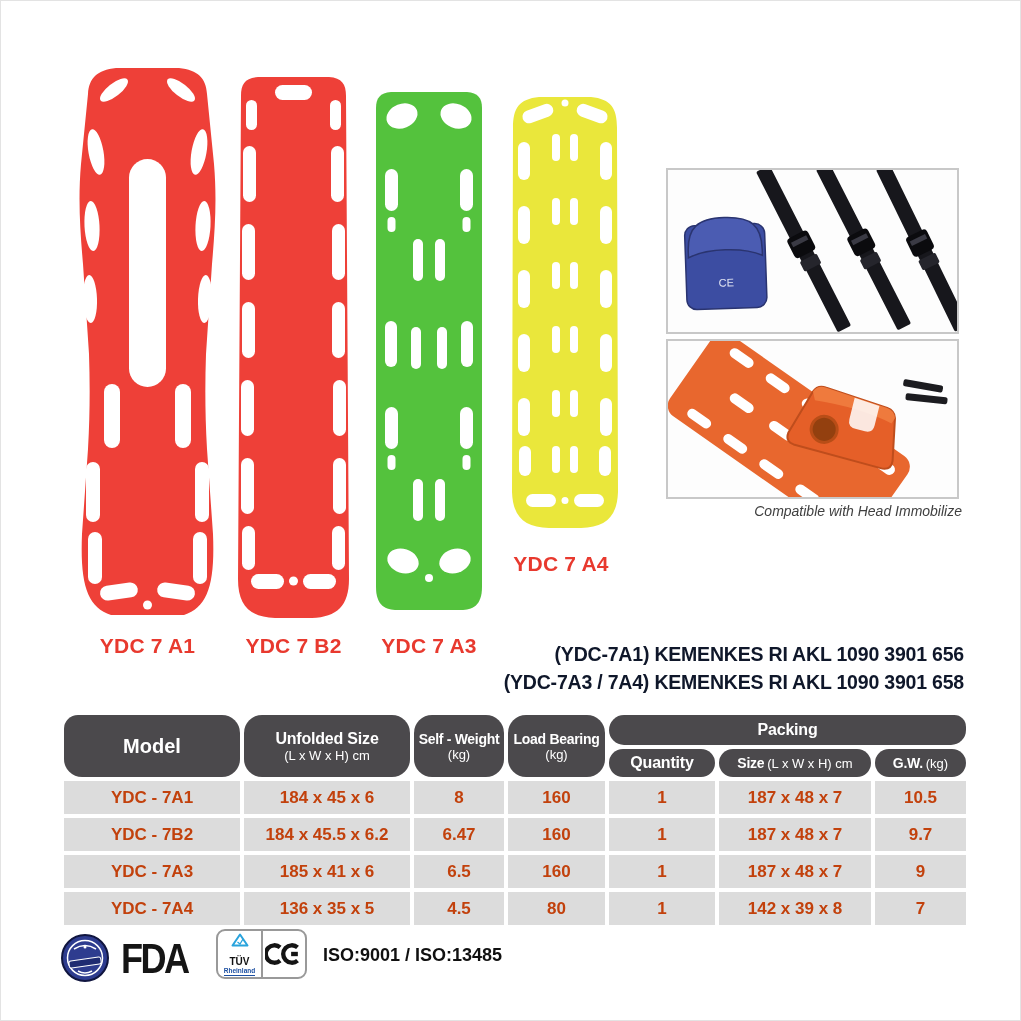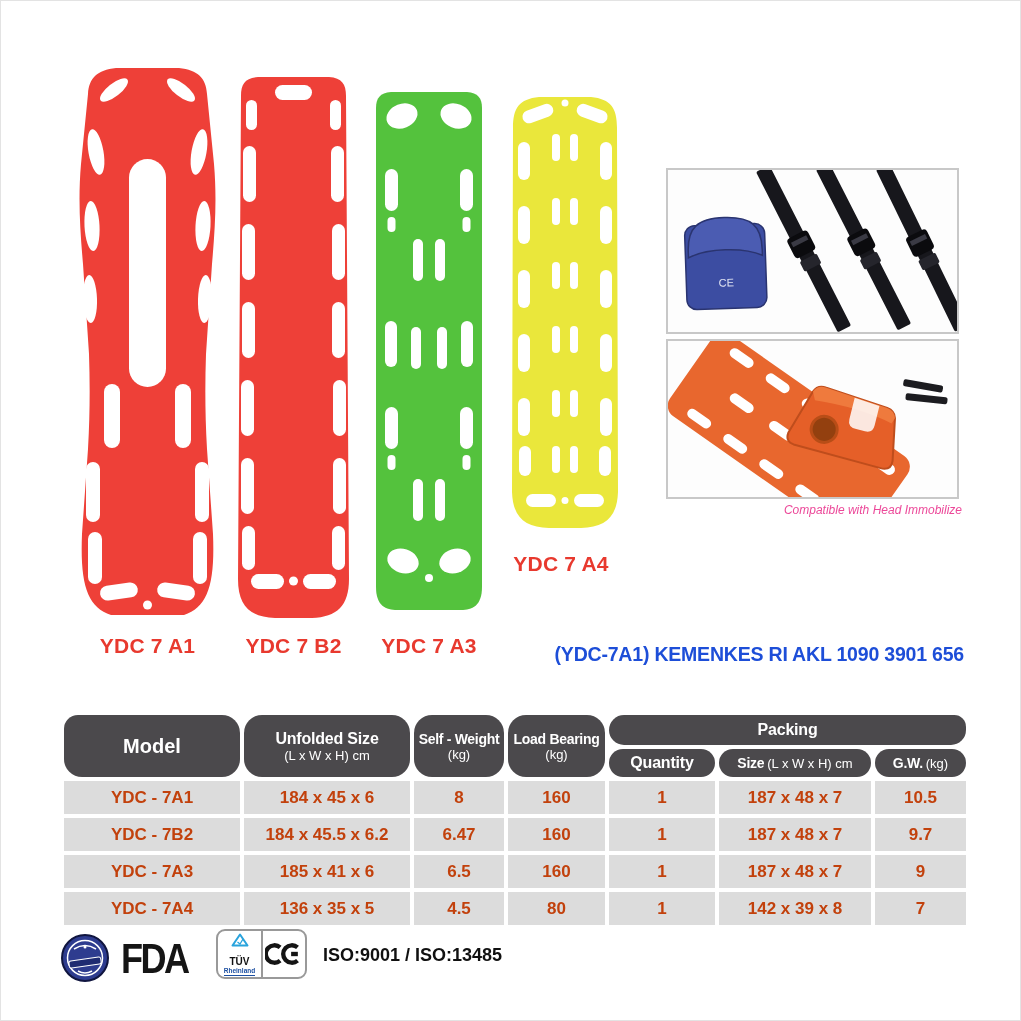--- a/index.html
+++ b/index.html
@@ -13,26 +13,26 @@
   .board-label{
     position:absolute;text-align:center;font-weight:bold;font-size:21px;
     color:#e8392e;letter-spacing:.2px;
   }
   
   .photo-frame{
     position:absolute;border:2px solid #c8c8c8;background:#fdfdfd;box-sizing:border-box;
   }
   .photo-frame svg{display:block;width:100%;height:100%;}
   .caption{
-    position:absolute;font-style:italic;font-size:12px;color:#ec4899;text-align:right;
+    position:absolute;font-style:italic;font-size:14px;color:#404040;text-align:right;
   }
   
   .registration{
     position:absolute;text-align:right;font-weight:bold;font-size:19.5px;
-    color:#1d4ed8;line-height:28px;letter-spacing:-.2px;
+    color:#0f172a;line-height:28px;letter-spacing:-.2px;
   }
   
   .spec-table{
     position:absolute;left:63px;top:714px;width:902px;
     display:grid;
     grid-template-columns:176px 166px 90px 97px 106px 152px 91px;
     grid-template-rows:30px 28px 33px 33px 33px 33px;
     gap:4px;
   }
   .cell{
@@ -244,20 +244,21 @@
         <rect x="236" y="38" width="40" height="7" rx="2" transform="rotate(10 236 38)"></rect>
         <rect x="238" y="52" width="42" height="7" rx="2" transform="rotate(6 238 52)"></rect>
       </g>
     </svg>
   </div>
 
   <div class="caption" style="right:58px;top:502px">Compatible with Head Immobilize</div>
 
   <div class="registration" style="right:56px;top:639px">
     <div>(YDC-7A1) KEMENKES RI AKL 1090 3901 656</div>
+    <div>(YDC-7A3 / 7A4) KEMENKES RI AKL 1090 3901 658</div>
   </div>
 
   <div class="spec-table">
 
     <div class="cell h round-tl" style="grid-area:1/1/3/2">
       <span class="big">Model</span>
     </div>
     <div class="cell h" style="grid-area:1/2/3/3">
       <span class="t1">Unfolded Size</span>
       <span class="t2">(L x W x H) cm</span>

